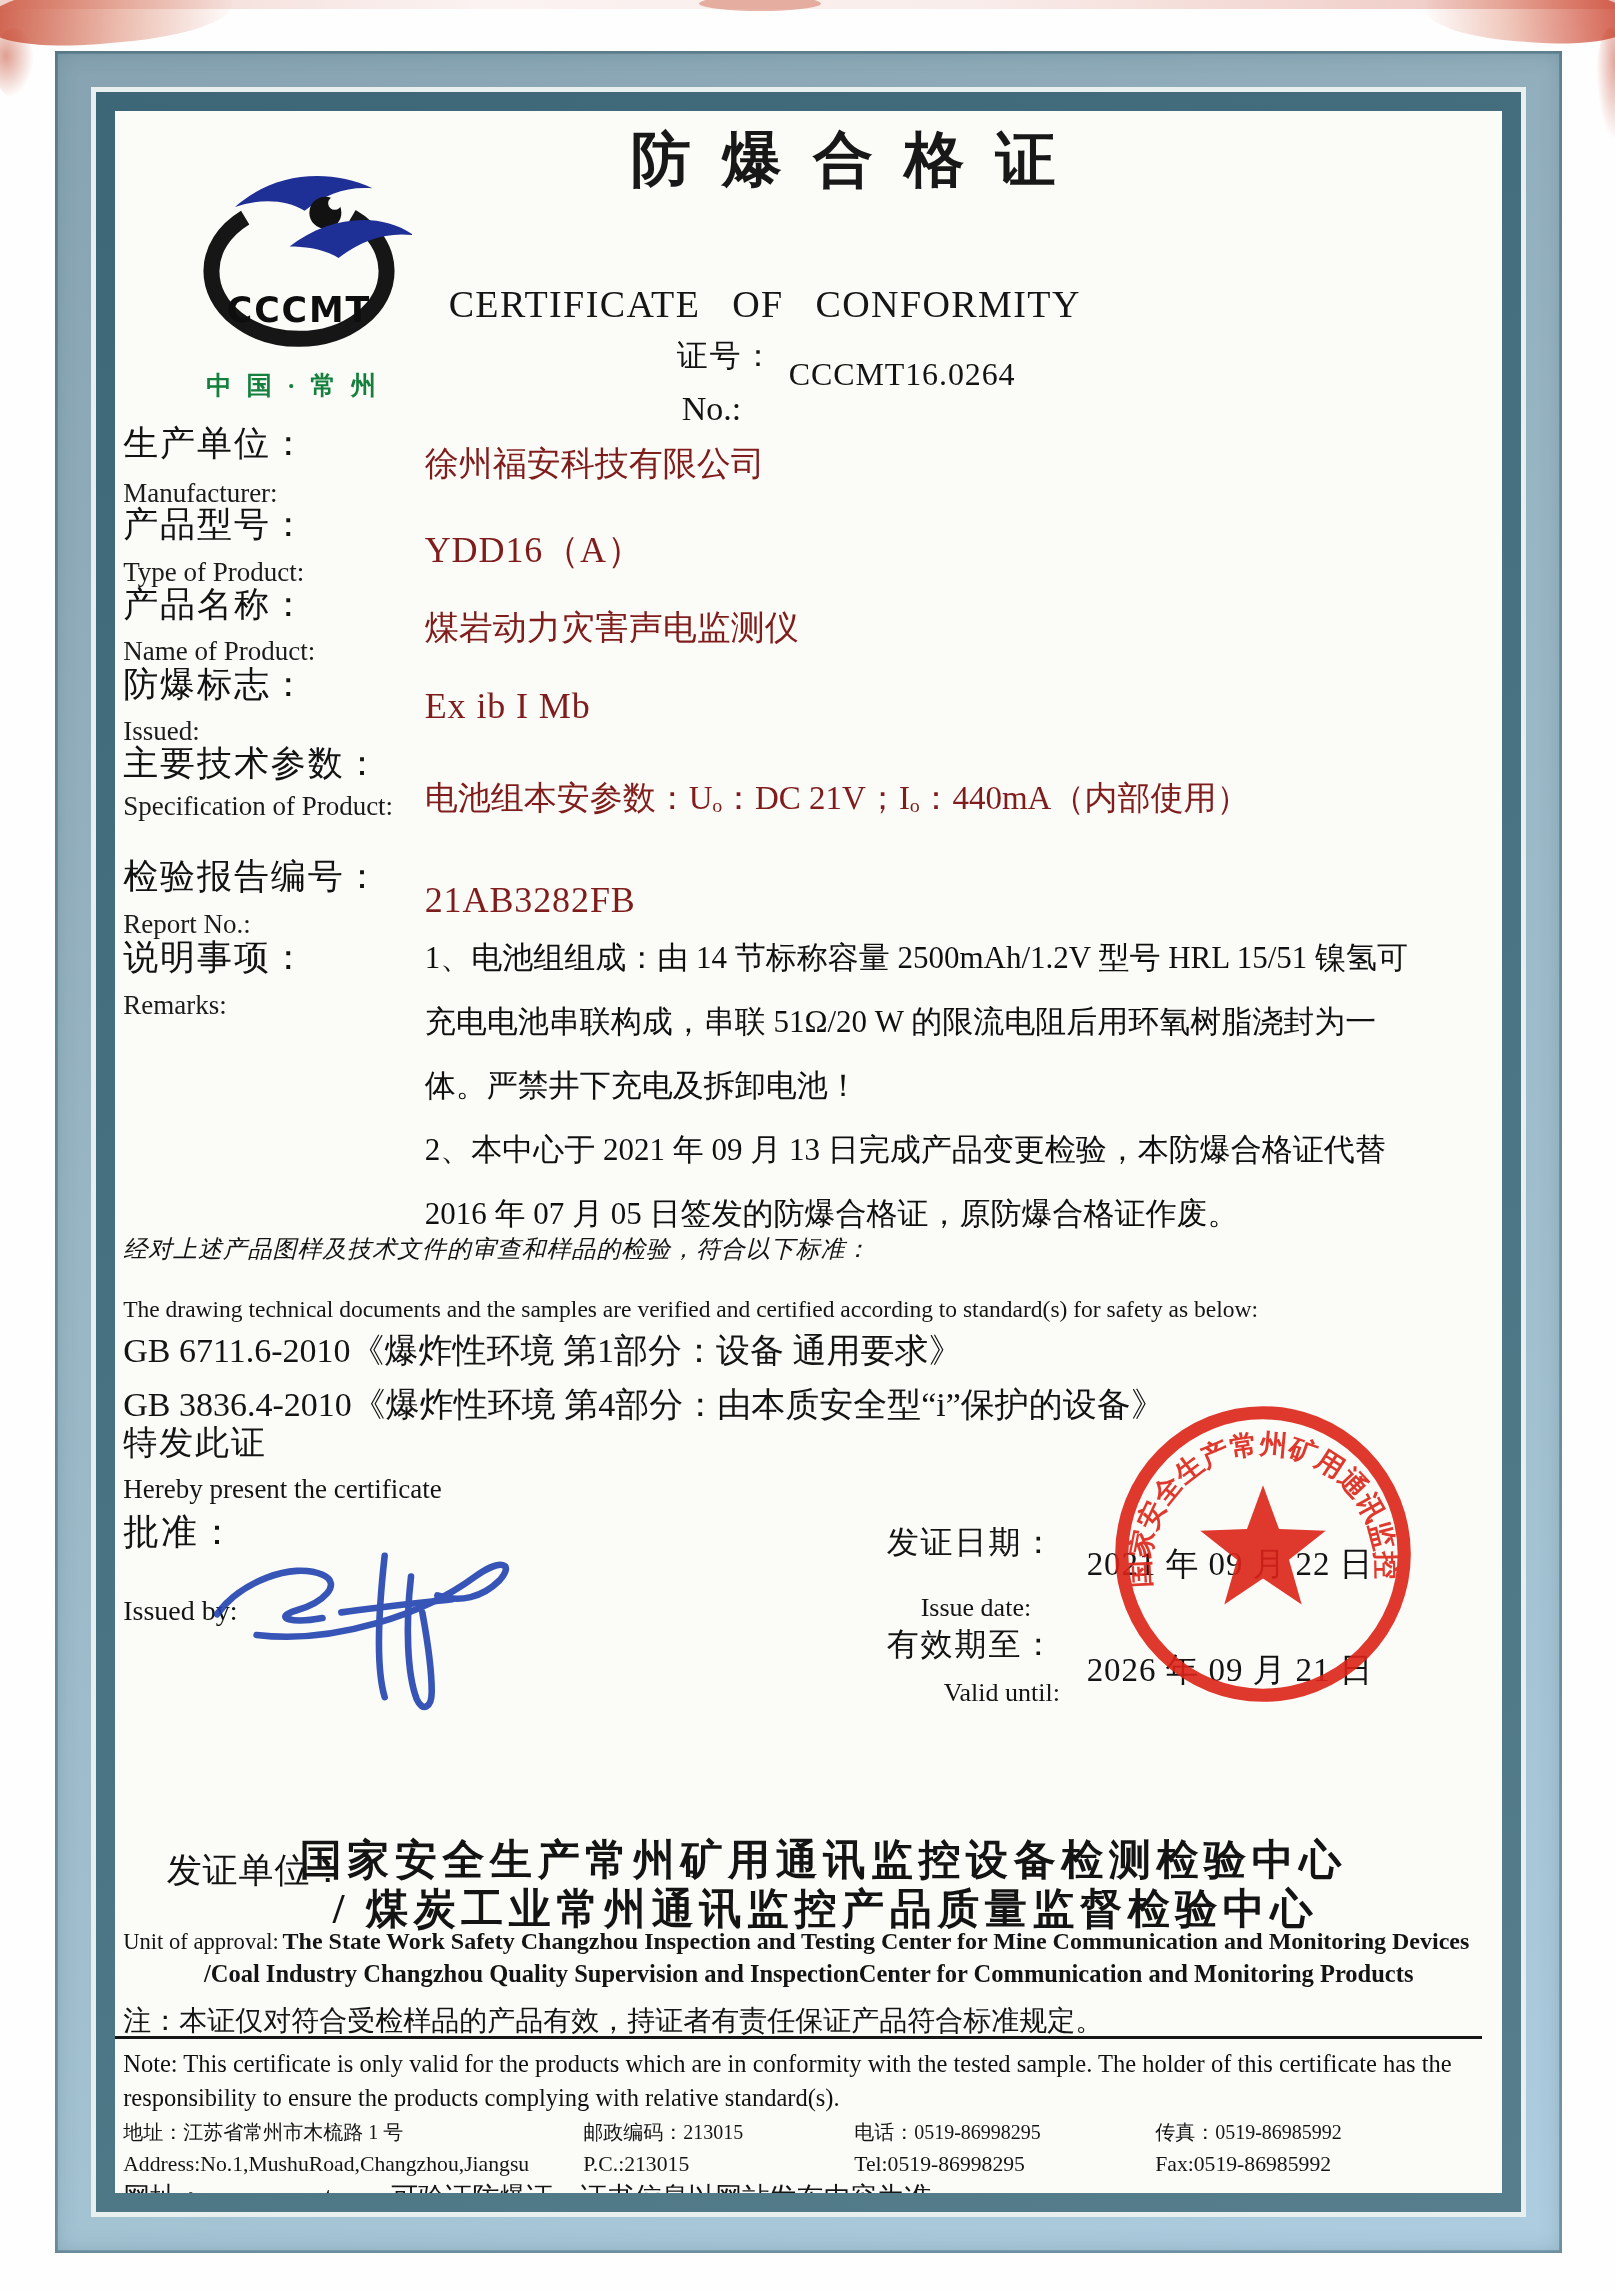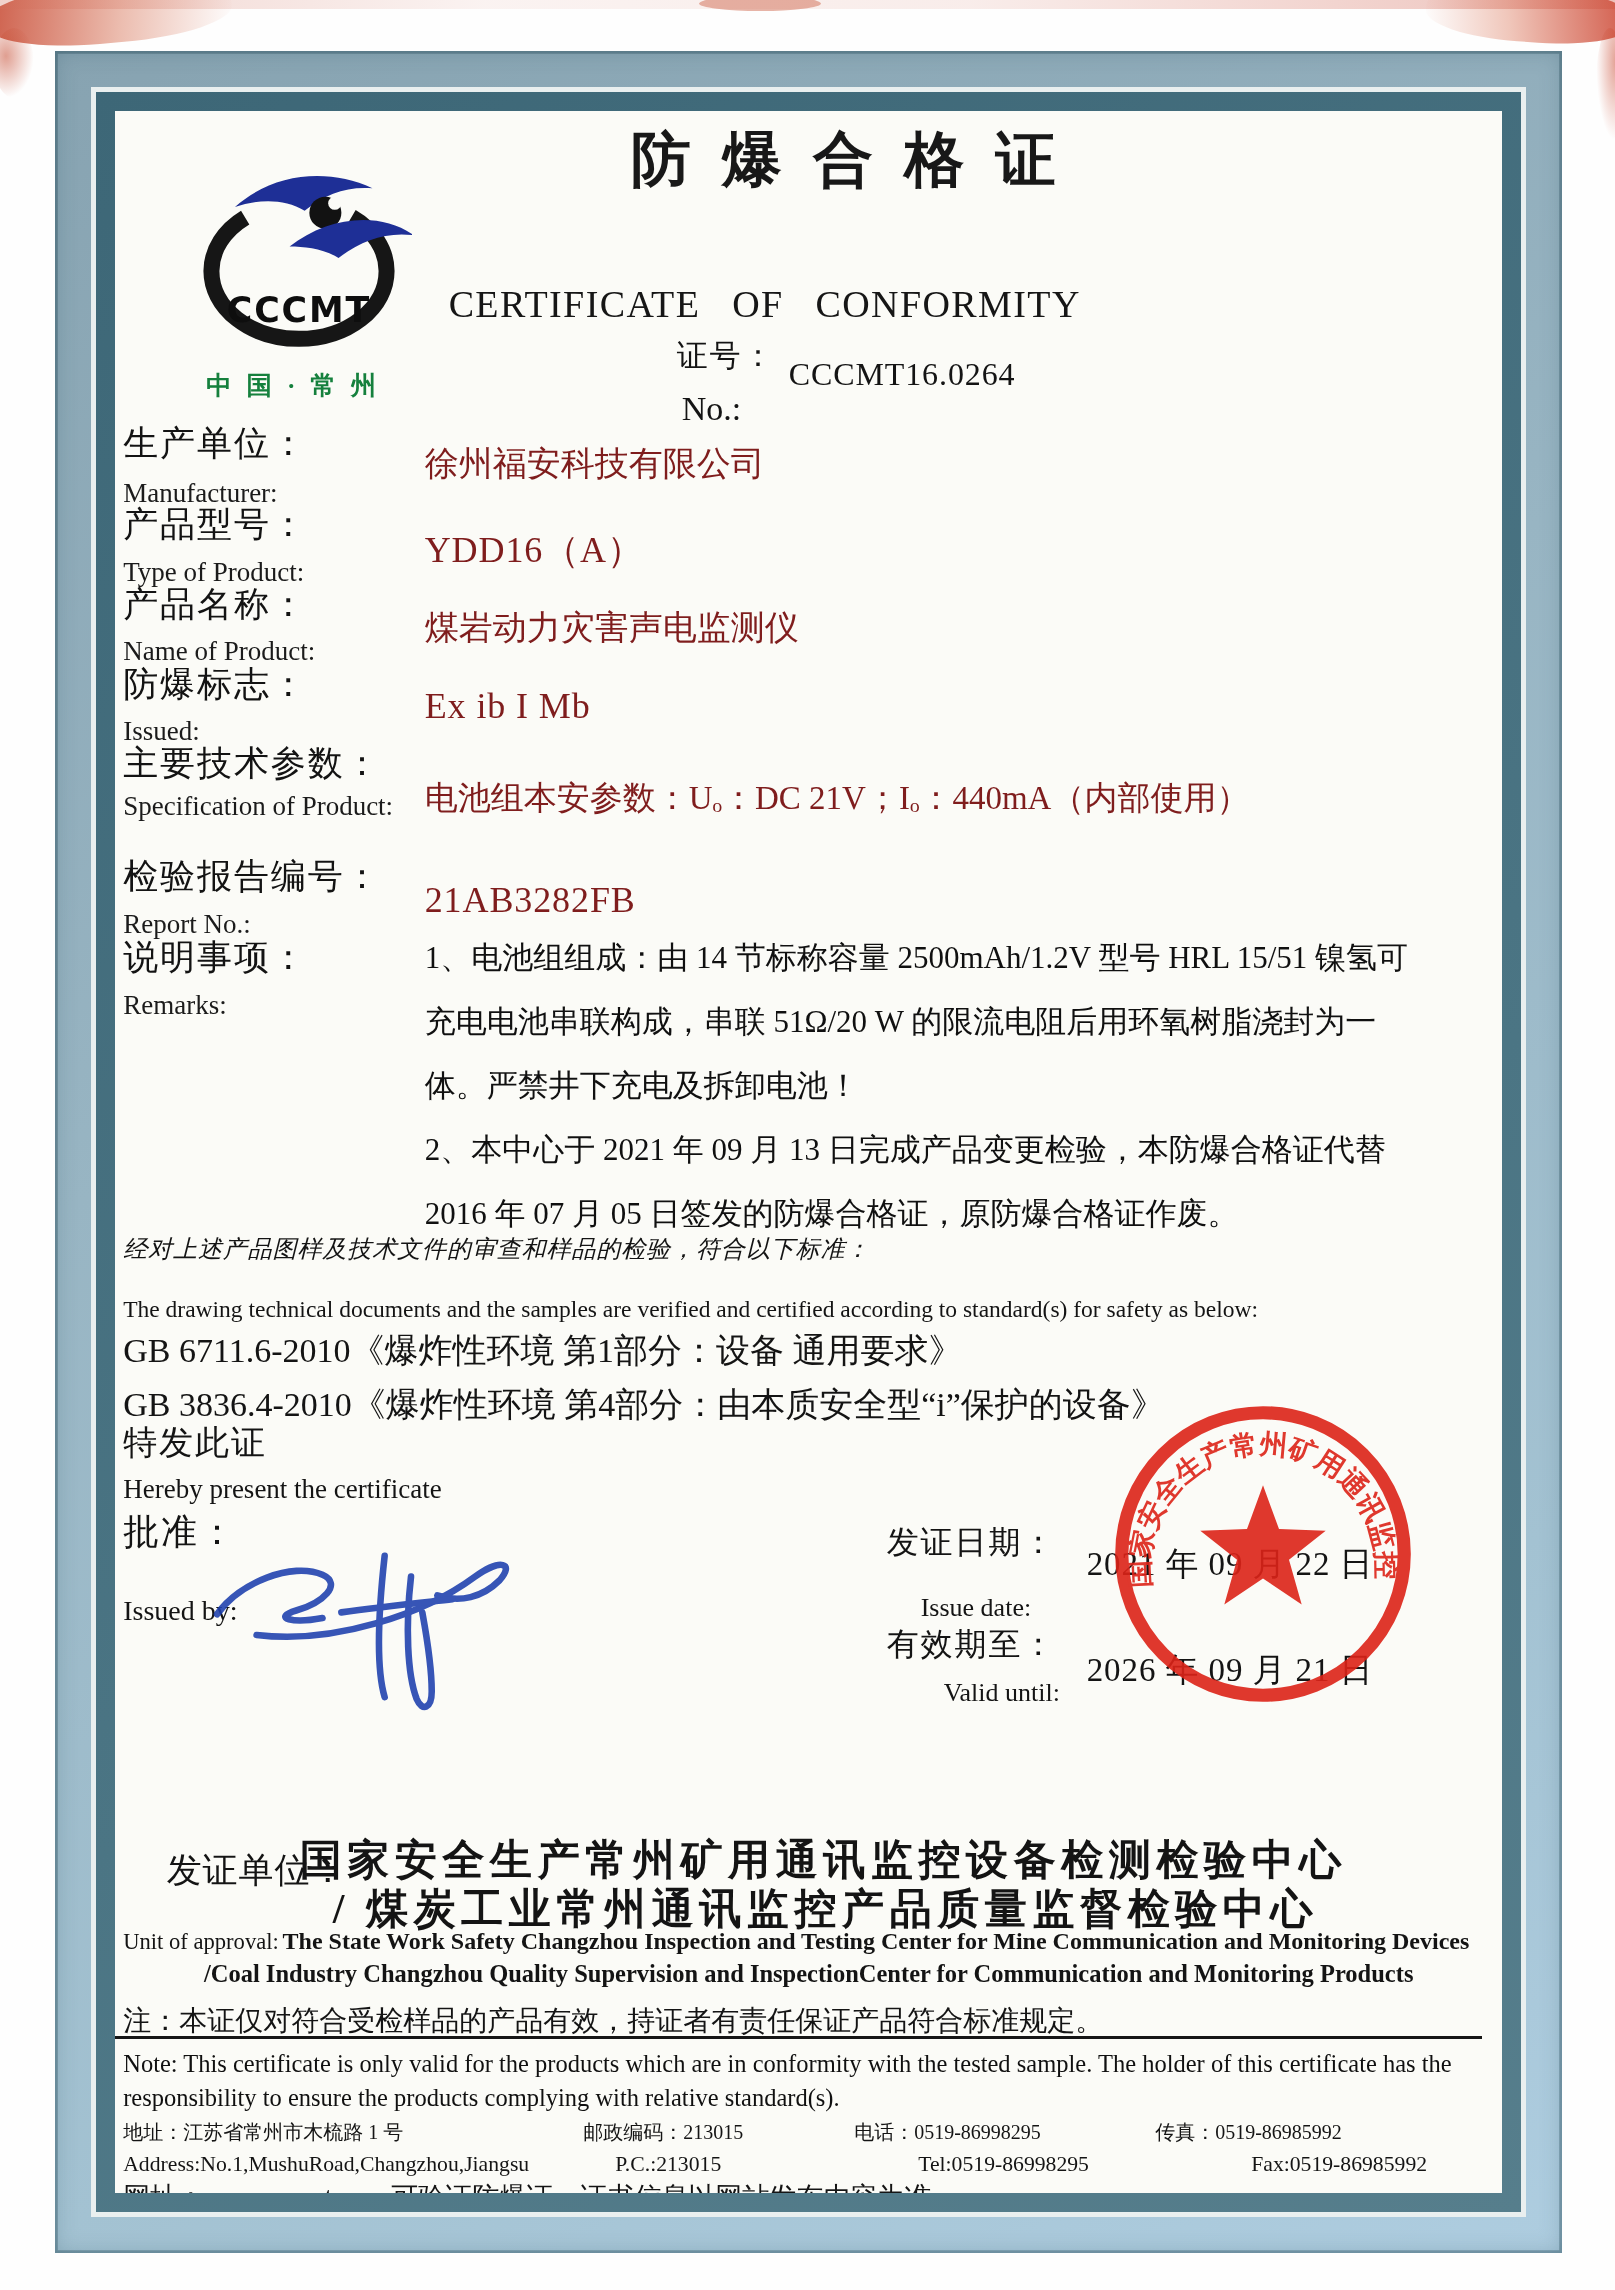--- a/index.html
+++ b/index.html
@@ -84,21 +84,21 @@
   .appr-en2{position:absolute;left:0;top:1849px;width:1388px;text-align:center;
     font-size:24.5px;font-weight:bold;white-space:nowrap;}
 
   
   .note-cn{position:absolute;left:8.5px;top:1891px;font-size:28px;white-space:nowrap;}
   .note-rule{position:absolute;left:0;top:1925px;width:1367px;height:3.8px;background:#161616;}
   .note-en{position:absolute;left:8.5px;top:1936px;width:1371px;font-size:24.5px;line-height:34px;color:#101010;}
   .contact-row{position:absolute;left:8.5px;width:1371px;display:grid;
     grid-template-columns:460px 271px 301px 1fr;white-space:nowrap;}
   .contact-cn{top:2008px;font-size:20px;}
-  .contact-en{top:2041px;font-size:21.7px;gap:32px;}
+  .contact-en{top:2041px;font-size:21.7px;}
   .web-cn{position:absolute;left:8.5px;top:2068px;font-size:27px;white-space:nowrap;}
 </style>
 </head>
 <body>
 
 <div class="page">
 
   <div class="scan-mark mark-tl"></div>
   <div class="scan-mark mark-tl2"></div>
   <div class="scan-mark mark-tc"></div>

